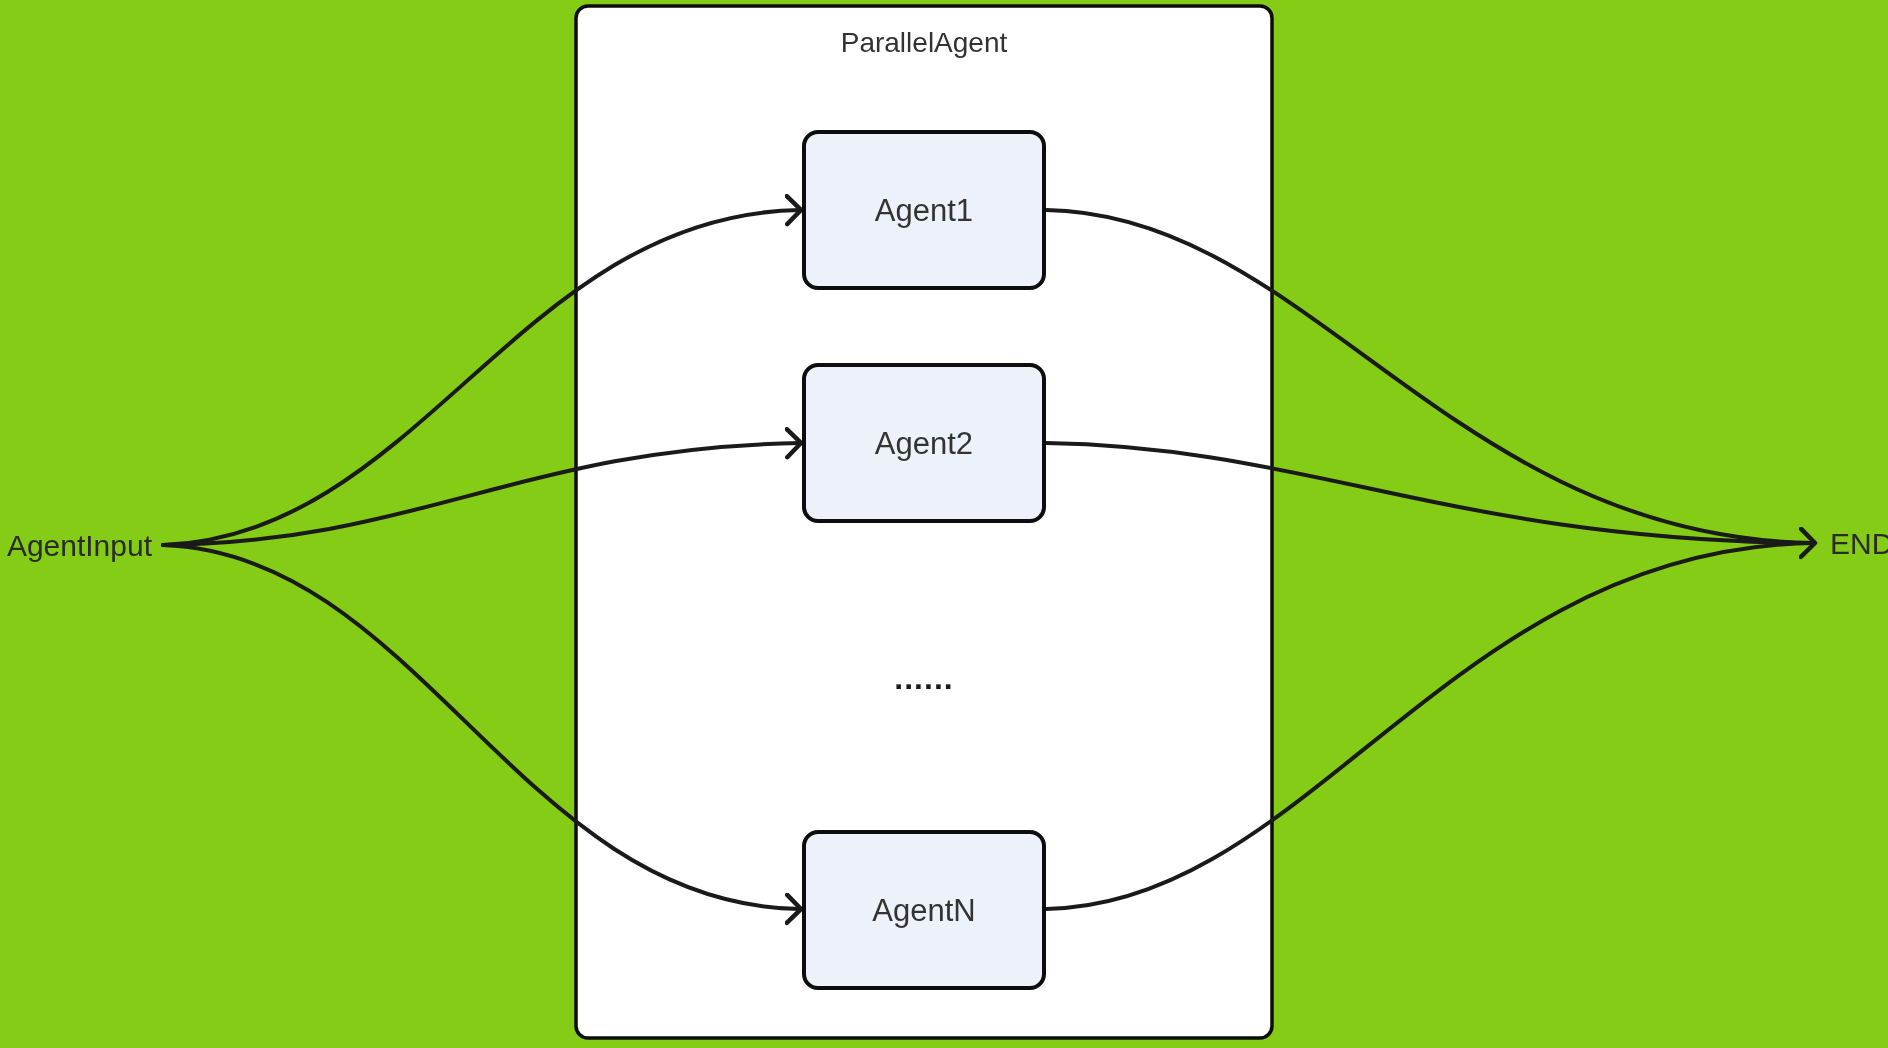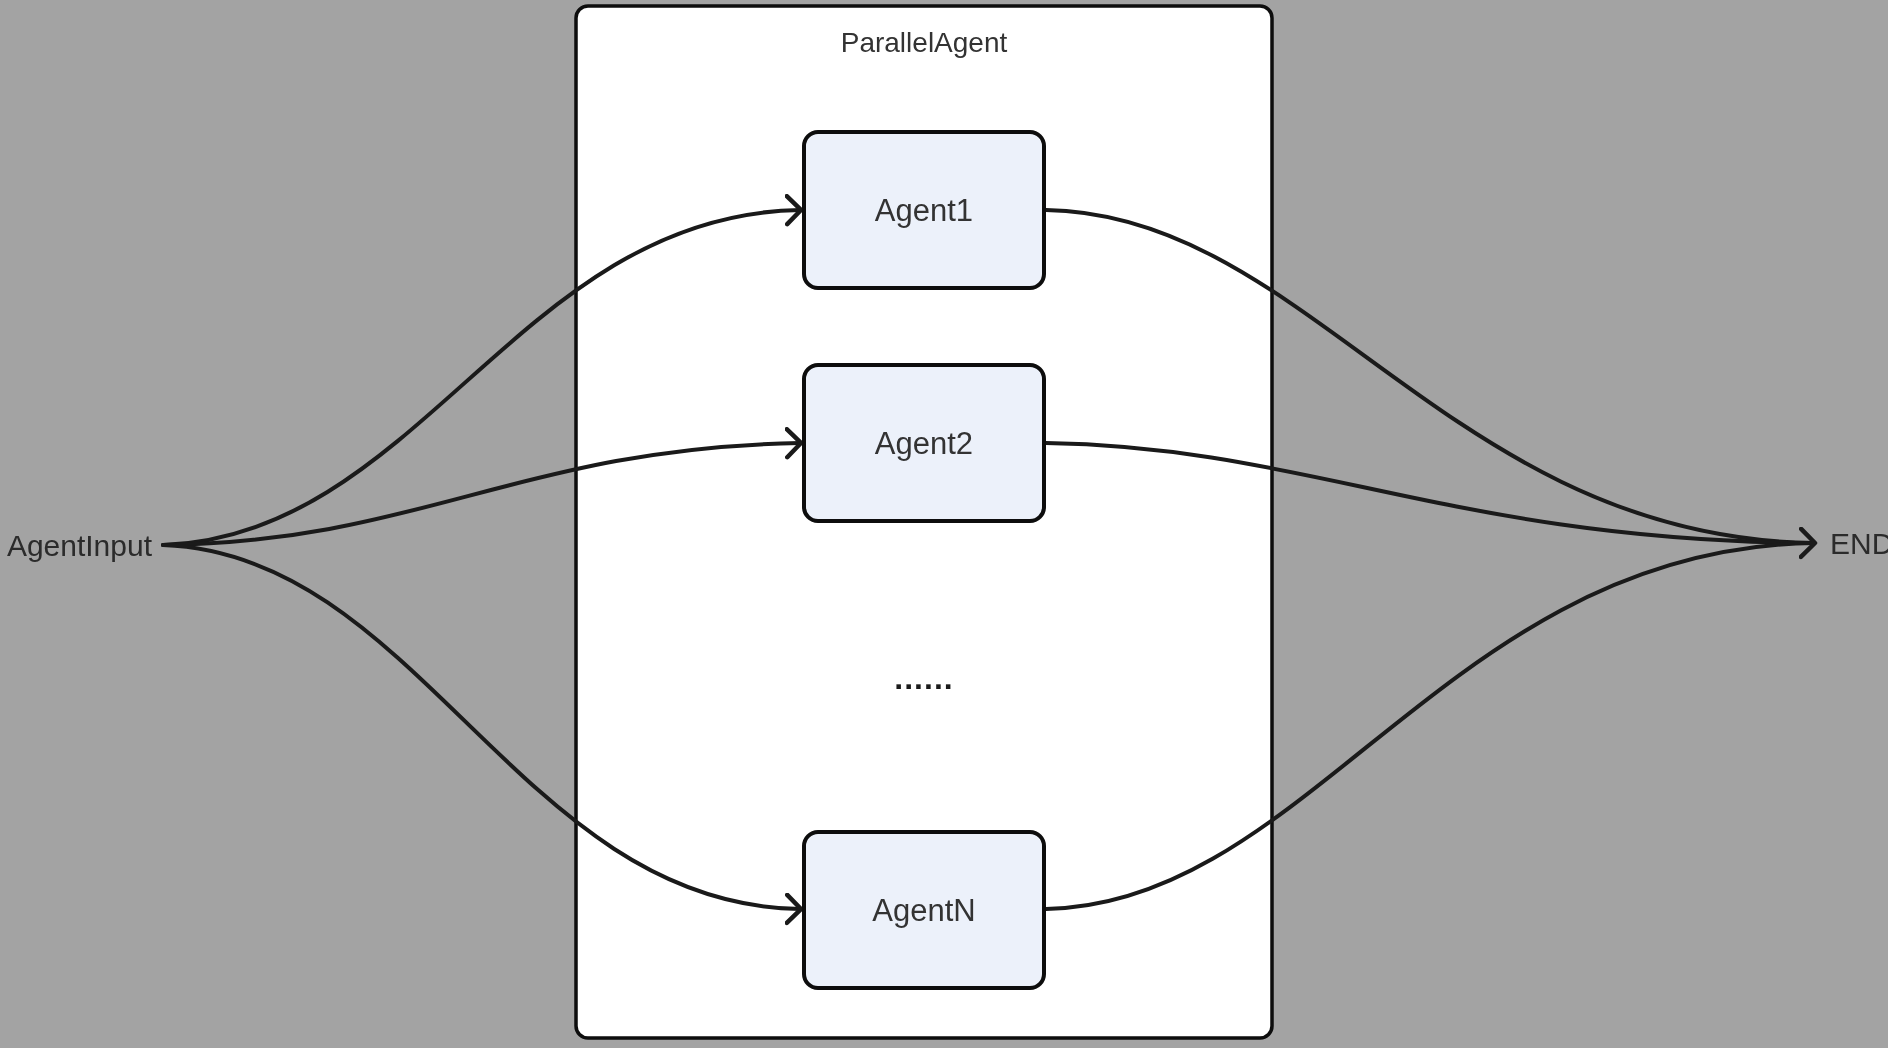--- a/index.html
+++ b/index.html
@@ -8,21 +8,21 @@
     background: #ffffff;
     width: 1888px;
     height: 1048px;
     overflow: hidden;
     font-family: "Liberation Sans", "DejaVu Sans", sans-serif;
   }
   .canvas-wrap {
     position: relative;
     width: 1888px;
     height: 1048px;
-    background: #a3a3a3;
+    background: #84cc16;
   }
   svg { display: block; }
 
   .edge {
     fill: none;
     stroke: #1a1a1a;
     stroke-width: 4;
     stroke-linecap: round;
   }
   .arrowhead {

